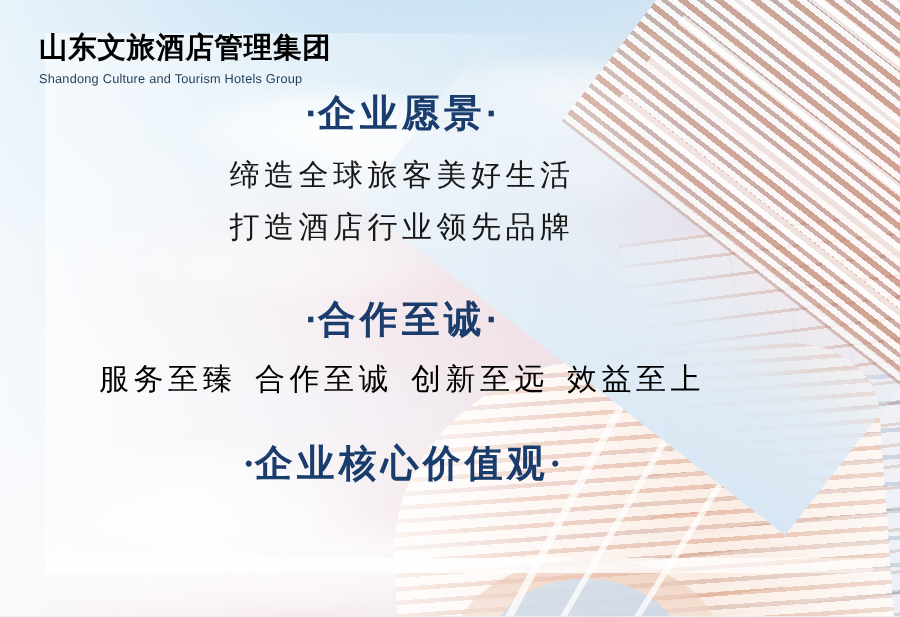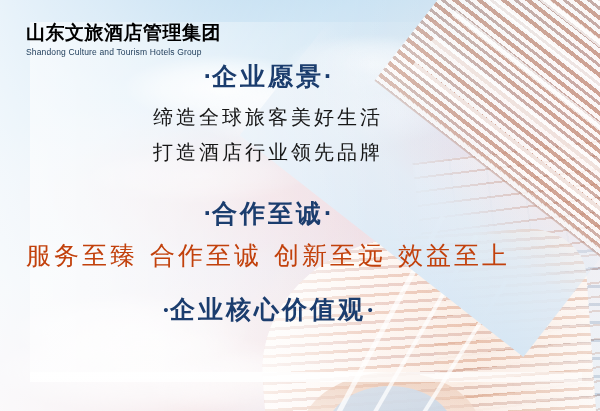--- a/index.html
+++ b/index.html
@@ -334,23 +334,23 @@
     font-size: 20px;
     font-weight: 500;
     color: #171717;
     letter-spacing: 3px;
     line-height: 1.55;
     white-space: nowrap;
   }
   .line.tight { margin-top: 4px; }
   .line-phrases {
     margin-top: 10px;
-    font-size: 25px;
+    font-size: 20px;
     font-weight: 500;
-    color: #c2410c;
+    color: #000000;
     letter-spacing: 3px;
     white-space: nowrap;
   }
   .line-phrases .phrase { margin: 0 6px; }
   .line-words {
     margin-top: 10px;
     font-size: 20px;
     font-weight: 500;
     color: #171717;
     letter-spacing: 3px;

